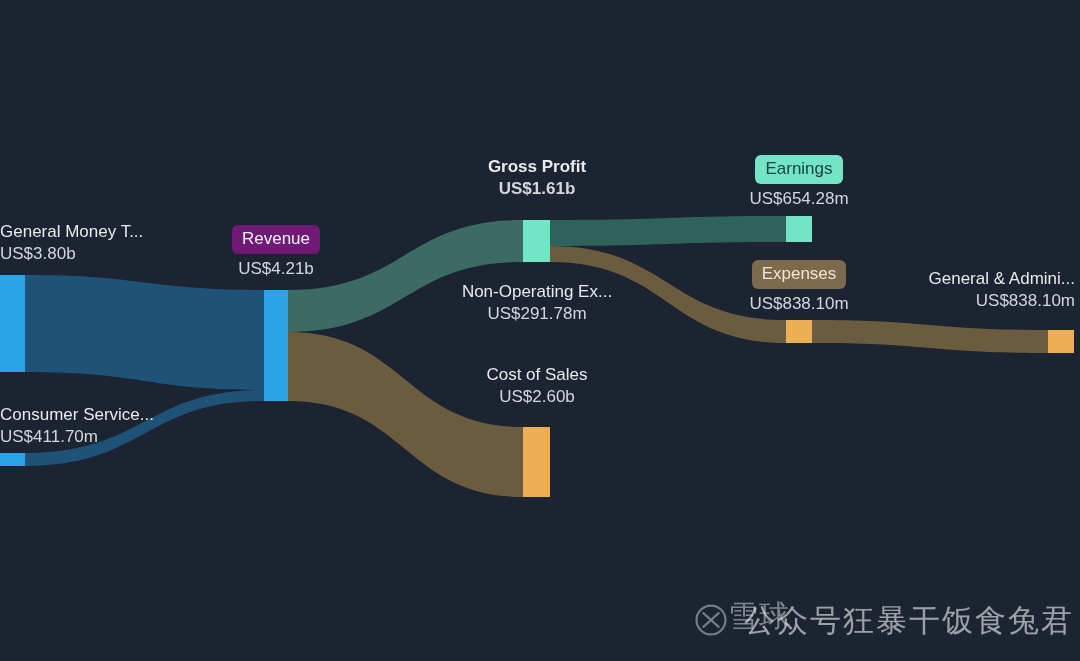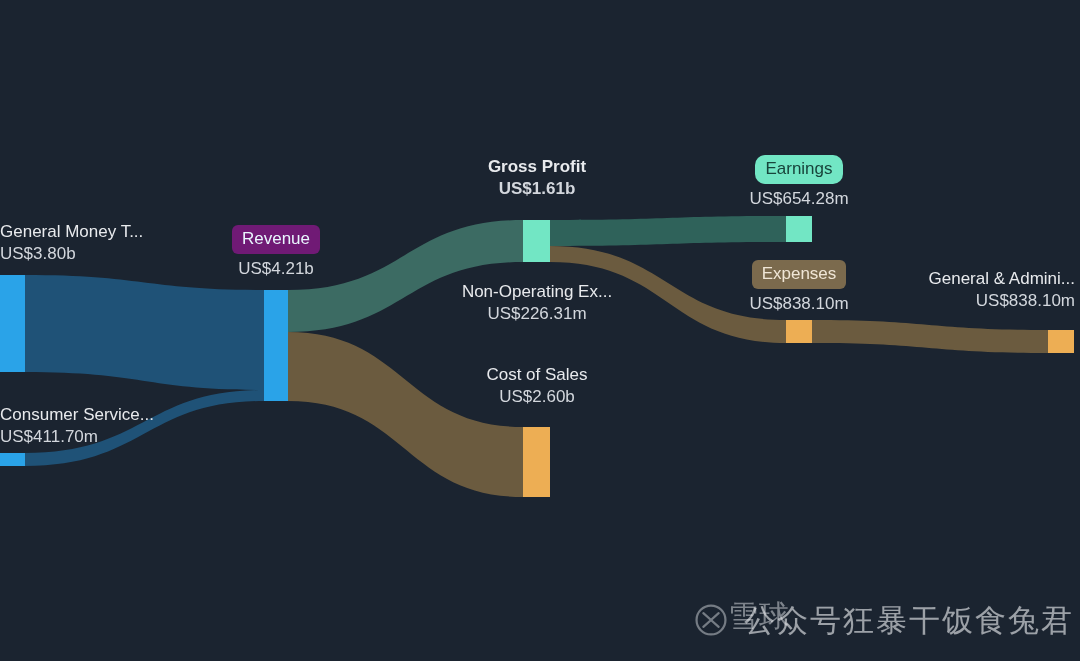--- a/index.html
+++ b/index.html
@@ -49,21 +49,20 @@
     border-radius: 6px;
     white-space: nowrap;
   }
   .badge-revenue {
     background: #701a75;
     color: #e9f6fe;
   }
   .badge-earnings {
     background: #72e6c4;
     color: #18443b;
-    border-radius: 10px;
   }
   .badge-expenses {
     background: #7b6a4d;
     color: #f0e6d6;
   }
   .align-center { text-align: center; }
   .align-right  { text-align: right; }
   .align-left   { text-align: left; }
 
   
@@ -182,21 +181,21 @@
     <div class="node-value" style="margin-top:4px;">US$4.21b</div>
   </div>
 
   <div class="label-group align-center" style="left:457px; top:156px; width:160px;font-weight:bold;">
     <div class="node-title">Gross Profit</div>
     <div class="node-value">US$1.61b</div>
   </div>
 
   <div class="label-group align-center" style="left:457px; top:281px; width:160px;">
     <div class="node-title">Non-Operating Ex...</div>
-    <div class="node-value">US$226.31m</div>
+    <div class="node-value">US$291.78m</div>
   </div>
 
   <div class="label-group align-center" style="left:457px; top:364px; width:160px;">
     <div class="node-title">Cost of Sales</div>
     <div class="node-value">US$2.60b</div>
   </div>
 
   <div class="label-group align-center" style="left:719px; top:155px; width:160px;">
     <div><span class="badge badge-earnings">Earnings</span></div>
     <div class="node-value" style="margin-top:4px;">US$654.28m</div>

